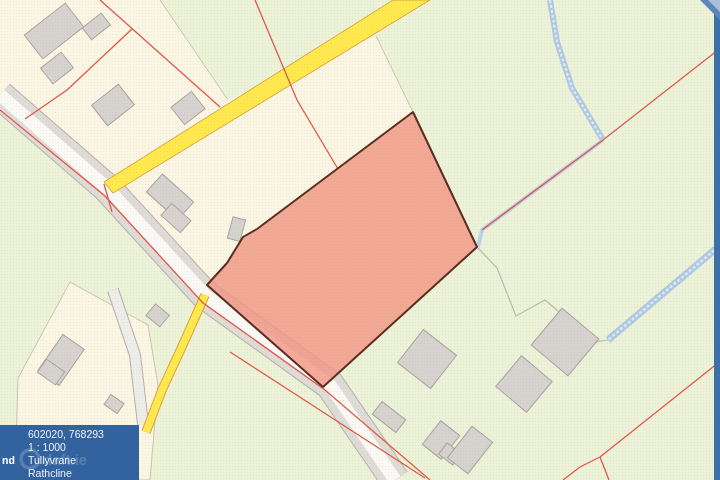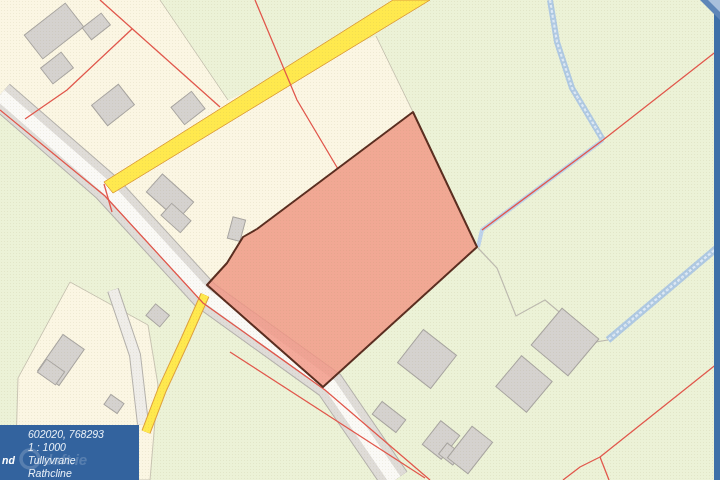--- a/index.html
+++ b/index.html
@@ -1,17 +1,17 @@
 <!DOCTYPE html>
 <html><head>
 <meta charset="utf-8">
 <style>
   html,body{margin:0;padding:0;background:#e8e8e8;}
   .screen{position:relative;width:720px;height:480px;overflow:hidden;
-          font-family:"Liberation Sans",sans-serif;background:#EDF3D8;font-style:italic;}
+          font-family:"Liberation Sans",sans-serif;background:#EDF3D8;}
   .screen svg{display:block;}
   .panel-text{fill:#EAF1F8;font-size:10.5px;font-family:"Liberation Sans",sans-serif;}
   .panel-label{fill:#FFFFFF;font-size:10.5px;font-weight:bold;font-family:"Liberation Sans",sans-serif;}
   .wm{opacity:0.18;}
   .wm text{fill:#FFFFFF;font-size:15px;font-weight:bold;font-family:"Liberation Sans",sans-serif;}
 </style>
 </head>
 <body>
 
 <div class="screen">

